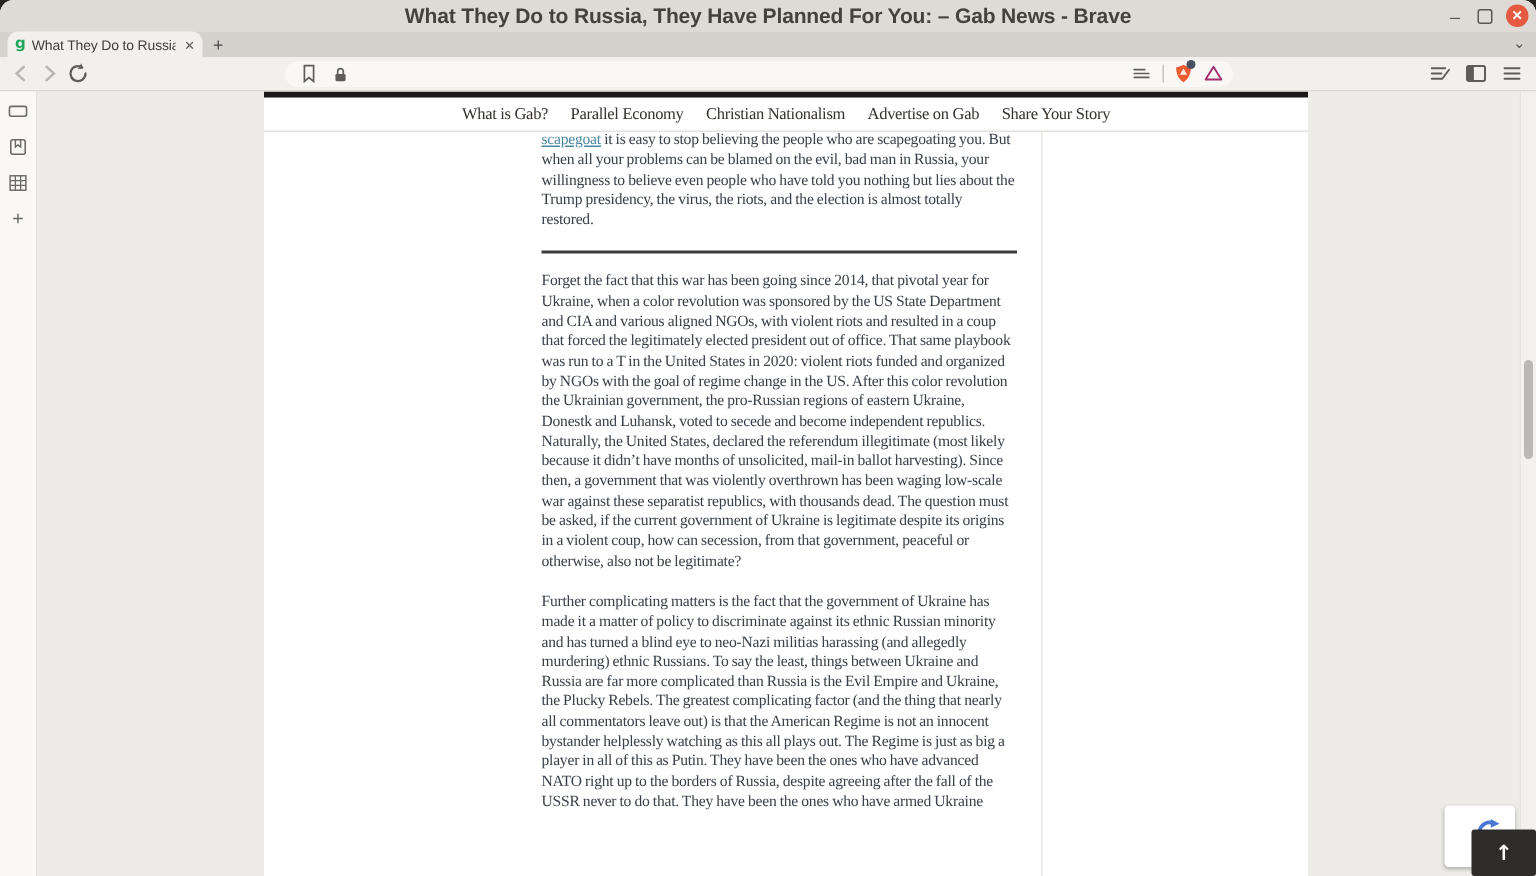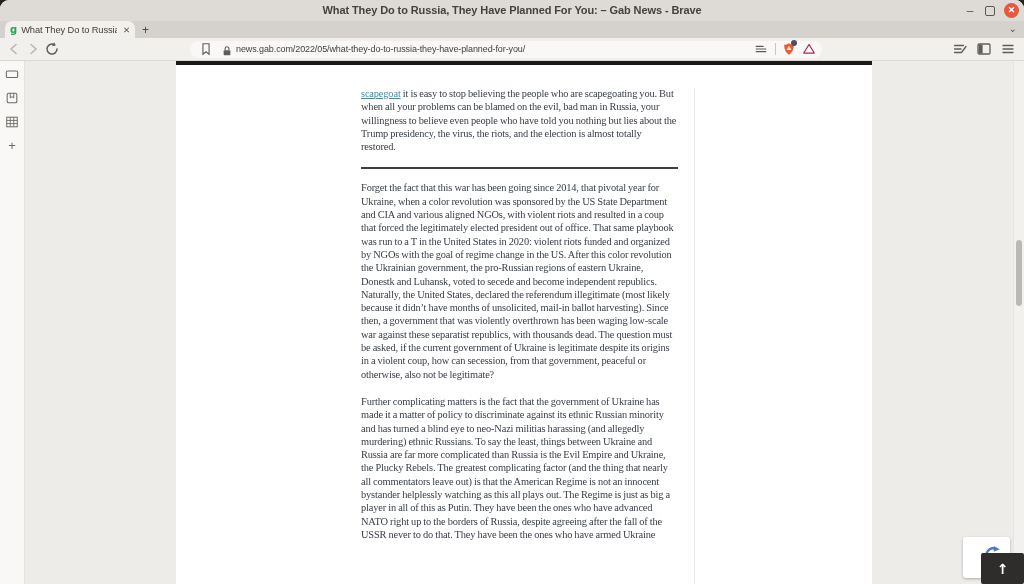--- a/index.html
+++ b/index.html
@@ -8,21 +8,21 @@
     background:#26231f;
     font-family:"Liberation Sans", sans-serif;
     -webkit-font-smoothing:antialiased;
   }
   .window{position:absolute;inset:0;border-radius:9px 9px 0 0;overflow:hidden;background:#eeece9;}
 
   
   .titlebar{position:absolute;top:0;left:0;right:0;height:21px;background:#dedbd7;}
   .titlebar .title{
     position:absolute;left:0;right:0;top:0;line-height:21px;text-align:center;
-    font-size:11px;font-weight:700;color:#45413c;letter-spacing:-0.1px;
+    font-size:14px;font-weight:700;color:#45413c;letter-spacing:-0.1px;
     white-space:nowrap;
   }
   .win-controls{position:absolute;right:5px;top:0;height:21px;display:flex;align-items:center;gap:9px;}
   .wc-min{color:#5a5652;font-size:12px;line-height:10px;width:12px;text-align:center;}
   .wc-max{width:8px;height:8px;border:1.2px solid #5a5652;border-radius:2px;}
   .wc-close{
     width:15px;height:15px;border-radius:50%;background:#e4593f;color:#fff;
     font-size:9px;line-height:15px;text-align:center;font-weight:700;
   }
 
@@ -146,21 +146,20 @@
         <svg width="14" height="14" viewBox="0 0 16 16">
             <path d="M4.5 2 h7 v12 l-3.5 -2.9 l-3.5 2.9 z" fill="none" stroke="#5f5d5a" stroke-width="1.3"></path>
           </svg>
       </span>
       <span class="ob-icon" style="left:31px;top:2px;">
         <svg width="12" height="12" viewBox="0 0 16 16">
             <rect x="3.5" y="7" width="9" height="6.5" rx="1.2" fill="#5f5d5a"></rect>
             <path d="M5.5 7 V4.8 a2.5 2.5 0 0 1 5 0 V7" fill="none" stroke="#5f5d5a" stroke-width="1.5"></path>
           </svg>
       </span>
-      <span class="url-text">news.gab.com/2022/05/what-they-do-to-russia-they-have-planned-for-you/</span>
 
       <span class="ob-icon" style="right:54px;">
         <svg width="14" height="14" viewBox="0 0 16 16">
             <path d="M2.5 5 h8 M2.5 8 h11 M2.5 11 h11" stroke="#5f5d5a" stroke-width="1.3" stroke-linecap="round"></path>
           </svg>
       </span>
       <span class="ob-sep"></span>
       <span class="ob-icon" style="right:26px;">
         <svg width="14" height="14" viewBox="0 0 16 16">
             <path d="M8 1.3 C10 2.6 11.9 3.1 13.6 3.2 C13.6 8.4 11.6 12.3 8 14.7 C4.4 12.3 2.4 8.4 2.4 3.2 C4.1 3.1 6 2.6 8 1.3 Z" fill="#ee5b31"></path>
@@ -214,20 +213,27 @@
         <svg width="14" height="14" viewBox="0 0 16 16">
             <rect x="2" y="2.5" width="12" height="11" fill="none" stroke="#6b6965" stroke-width="1.1"></rect>
             <path d="M6 2.5 V13.5 M10 2.5 V13.5 M2 6.2 H14 M2 9.8 H14" stroke="#6b6965" stroke-width="1"></path>
           </svg>
       </span>
       <span class="bs-plus">+</span>
     </div>
 
     <div class="site-container">
       <div class="site-topbar"></div>
+      <nav class="site-nav">
+        <a>What is Gab?</a>
+        <a>Parallel Economy</a>
+        <a>Christian Nationalism</a>
+        <a>Advertise on Gab</a>
+        <a>Share Your Story</a>
+      </nav>
       <div class="col-divider"></div>
 
       <div class="article">
         <p><a class="link">scapegoat</a><span> it is easy to stop believing the people who are scapegoating you. But when all your problems can be blamed on the evil, bad man in Russia, your willingness to believe even people who have told you nothing but lies about the Trump presidency, the virus, the riots, and the election is almost totally restored.</span></p>
         <hr>
         <p>Forget the fact that this war has been going since 2014, that pivotal year for Ukraine, when a color revolution was sponsored by the US State Department and CIA and various aligned NGOs, with violent riots and resulted in a coup that forced the legitimately elected president out of office. That same playbook was run to a T in the United States in 2020: violent riots funded and organized by NGOs with the goal of regime change in the US. After this color revolution the Ukrainian government, the pro-Russian regions of eastern Ukraine, Donestk and Luhansk, voted to secede and become independent republics. Naturally, the United States, declared the referendum illegitimate (most likely because it didn’t have months of unsolicited, mail-in ballot harvesting). Since then, a government that was violently overthrown has been waging low-scale war against these separatist republics, with thousands dead. The question must be asked, if the current government of Ukraine is legitimate despite its origins in a violent coup, how can secession, from that government, peaceful or otherwise, also not be legitimate?</p>
         <p>Further complicating matters is the fact that the government of Ukraine has made it a matter of policy to discriminate against its ethnic Russian minority and has turned a blind eye to neo-Nazi militias harassing (and allegedly murdering) ethnic Russians. To say the least, things between Ukraine and Russia are far more complicated than Russia is the Evil Empire and Ukraine, the Plucky Rebels. The greatest complicating factor (and the thing that nearly all commentators leave out) is that the American Regime is not an innocent bystander helplessly watching as this all plays out. The Regime is just as big a player in all of this as Putin. They have been the ones who have advanced NATO right up to the borders of Russia, despite agreeing after the fall of the USSR never to do that. They have been the ones who have armed Ukraine</p>
       </div>
     </div>
 

